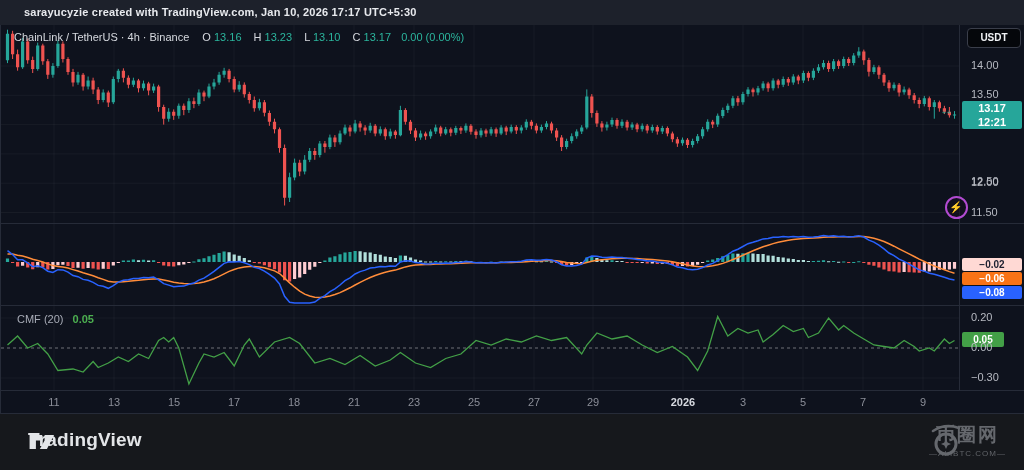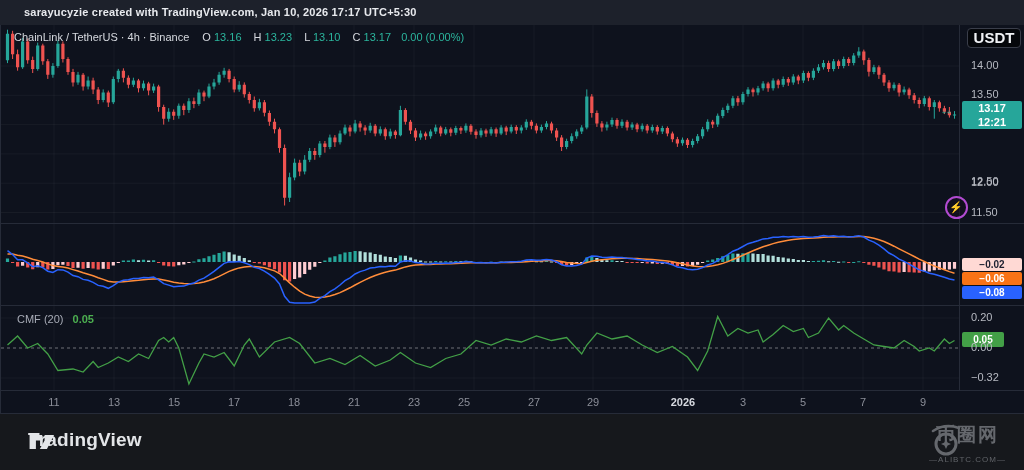--- a/index.html
+++ b/index.html
@@ -13,21 +13,21 @@
   .legend .val{color:#2bb59d;margin-right:7px}
   .legend .lab{color:#d6d9df;margin-left:2px}
   .legend .series{margin-right:8px}
   .pane-title{position:absolute;left:16px;font-size:11px;color:#a7abb6;white-space:nowrap}
   .pane-title .v-hist{color:#e8eaee;font-weight:bold;margin-left:6px}
   .pane-title .v-macd{color:#4a7dff;font-weight:bold;margin-left:6px}
   .pane-title .v-sig{color:#ff7a30;font-weight:bold;margin-left:6px}
   .pane-title .v-green{color:#4caf50;font-weight:bold;margin-left:6px}
   .axis-label{position:absolute;left:970px;width:50px;font-size:11px;color:#b7bac2}
   .usdt-btn{position:absolute;left:966px;top:3px;width:54px;height:20px;background:#05070b;border:1px solid #3a3e4a;
-            border-radius:4px;color:#f0f2f5;font-size:15px;font-weight:bold;text-align:center;line-height:18px}
+            border-radius:4px;color:#f0f2f5;font-size:10px;font-weight:bold;text-align:center;line-height:18px}
   .price-badge{position:absolute;left:961px;top:76px;width:60px;height:28px;background:#26a69a;border-radius:2px;
                color:#fff;font-size:11px;font-weight:bold;text-align:center;line-height:14px}
   .mbadge{position:absolute;left:961px;width:60px;height:13px;border-radius:2px;font-size:10px;font-weight:bold;
           text-align:center;line-height:13px;color:#fff}
   .mbadge.hist{top:233px;background:#ffd9d4;color:#1c2030}
   .mbadge.sig{top:247px;background:#f97316}
   .mbadge.macd{top:261px;background:#2962ff}
   .cmf-badge{position:absolute;left:961px;top:307px;width:42px;height:15px;background:#43a047;border-radius:2px;
              color:#fff;font-size:10px;font-weight:bold;text-align:center;line-height:15px}
   .boost-icon{position:absolute;left:944px;top:171px;width:23px;height:23px;border:2px solid #b24bd1;border-radius:50%;
@@ -36,21 +36,21 @@
   .time-axis{position:absolute;left:0;top:390px;width:1024px;height:23px;background:#0e121d;border-top:1px solid #262b38;
              border-left:1px solid #262b38}
   .tlabel{position:absolute;top:5px;width:48px;text-align:center;font-size:11px;color:#8b8e98}
   .tlabel.year{color:#d6d9df;font-weight:bold}
   .footer{position:absolute;left:0;top:413px;width:1024px;height:57px;background:#16181c;border-top:1px solid #262b38}
   .brand{position:absolute;left:28px;top:15px;display:flex;align-items:center;gap:10px}
   .brand-name{color:#e3e5e8;font-size:19px;font-weight:bold;letter-spacing:.2px}
   .watermark{position:absolute;right:18px;top:8px;display:flex;align-items:center;gap:6px;opacity:.85}
   .wm-col{display:flex;flex-direction:column;align-items:center}
   .wm-title{color:#73767c;font-size:19px;font-weight:bold;letter-spacing:2px}
-  .wm-sub{color:#6e7176;font-size:8px;letter-spacing:1px;margin-top:7px}
+  .wm-sub{color:#6e7176;font-size:8px;letter-spacing:1px;margin-top:1px}
 </style>
 </head>
 <body>
 
 <div class="stage">
 
   <div class="topbar">
     <span>sarayucyzie created with TradingView.com, Jan 10, 2026 17:17 UTC+5:30</span>
   </div>
 
@@ -135,33 +135,33 @@
     <div id="price-labels">
         <div class="axis-label" style="top: 34px;">14.00</div>
         <div class="axis-label" style="top: 63.3px;">13.50</div>
         <div class="axis-label" style="top: 111px; margin-top: 39px;">12.50</div>
         <div class="axis-label" style="top: 151.2px;">12.00</div>
         <div class="axis-label" style="top: 180.5px;">11.50</div>
       </div>
     <div id="cmf-labels">
         <div class="axis-label" style="top: 286px;">0.20</div>
         <div class="axis-label" style="top: 316px;">0.00</div>
-        <div class="axis-label" style="top: 346px;">−0.32</div>
+        <div class="axis-label" style="top: 346px;">−0.30</div>
       </div>
   </div>
 
   <div class="time-axis" id="time-axis">
       <div class="tlabel" style="left: 29px;">11</div>
       <div class="tlabel" style="left: 89px;">13</div>
       <div class="tlabel" style="left: 149px;">15</div>
       <div class="tlabel" style="left: 209px;">17</div>
       <div class="tlabel" style="left: 269px;">18</div>
       <div class="tlabel" style="left: 329px;">21</div>
       <div class="tlabel" style="left: 389px;">23</div>
-      <div class="tlabel" style="left: 439px;">25</div>
+      <div class="tlabel" style="left: 449px;">25</div>
       <div class="tlabel" style="left: 509px; text-align: center;">27</div>
       <div class="tlabel" style="left: 568px;">29</div>
       <div class="tlabel year" style="left: 658px;">2026</div>
       <div class="tlabel" style="left: 718px;">3</div>
       <div class="tlabel" style="left: 778px;">5</div>
       <div class="tlabel" style="left: 838px;">7</div>
       <div class="tlabel" style="left: 898px;">9</div>
     </div>
 
   <div class="footer">

